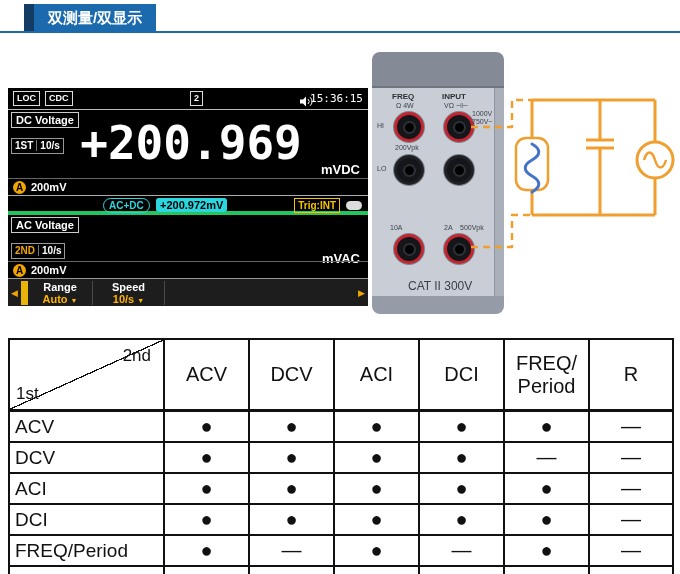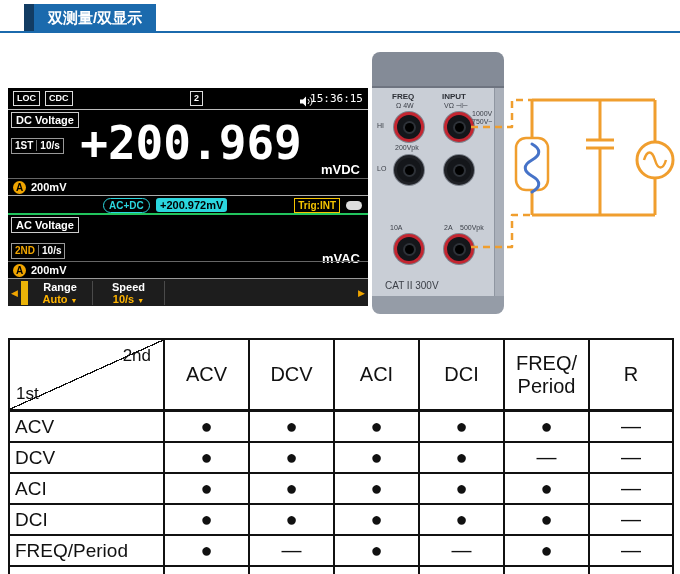--- a/index.html
+++ b/index.html
@@ -38,21 +38,21 @@
   .ch2 .bigval { top:-2px; font-size:40px; line-height:48px; }
   .unit { position:absolute; right:8px; font-size:13px; font-weight:bold; color:#fff; }
   .ch1 .unit { top:52px;text-align:right; } .ch2 .unit { top:36px; }
   .rangerow { position:absolute; left:0; bottom:0; width:100%; height:17px; border-top:1px solid #666;
               display:flex; align-items:center; gap:5px; padding-left:5px; }
   .acircle { width:13px; height:13px; border-radius:50%; background:#f0a500; color:#000; font-size:10px;
              font-weight:bold; display:flex; align-items:center; justify-content:center; }
   .rng { font-size:11px; font-weight:bold; color:#fff; }
 
   .infobar { position:absolute; left:0; top:107px; width:100%; height:20px; border-top:1px solid #aaa;
-             border-bottom:2px solid #22c55e; }
+             border-bottom:4px solid #22c55e; }
   .modepill { position:absolute; left:95px; top:2px; border:1px solid #2bd6de; color:#2bd6de; border-radius:8px;
               font-size:10px; font-weight:bold; padding:0 5px; line-height:13px; }
   .valpill { position:absolute; left:148px; top:2px; background:#2bd6de; color:#000; border-radius:3px;
              font-size:11px; font-weight:bold; padding:0 4px; line-height:14px; }
   .trigbox { position:absolute; right:28px; top:2px; border:1px solid #f5c400; color:#f5c400; font-size:10px;
              font-weight:bold; padding:0 3px; line-height:13px; }
   .whitepill { position:absolute; right:6px; top:5px; width:16px; height:9px; background:#ddd; border-radius:5px; }
 
   .menubar { position:absolute; left:0; top:190px; width:100%; height:28px; background:#1d1d1d;
              border-top:1px solid #999; }
@@ -191,21 +191,21 @@
     <span class="ptiny" style="left:5px; top:113px;">LO</span>
     <div class="jack black" style="left:25px; top:106px;"></div>
     <div class="jack black" style="left:75px; top:106px;"></div>
 
     <span class="ptiny" style="left:18px; top:172px;">10A</span>
     <span class="ptiny" style="left:72px; top:172px;">2A</span>
     <span class="ptiny" style="left:88px; top:172px;">500Vpk</span>
     <div class="jack red" style="left:25px; top:185px;"></div>
     <div class="jack red" style="left:75px; top:185px;"></div>
 
-    <span class="ptiny" style="left:13px; top:230px; font-size:10px;">CAT II  300V</span>
+    <span class="ptiny" style="left:36px; top:230px; font-size:12px;">CAT II  300V</span>
   </div>
 
   <svg class="circuit" width="225" height="200" viewBox="0 0 225 200">
 
     <path d="M16,57 H57 V30 H77" fill="none" stroke="#f09e2e" stroke-width="2.5" stroke-dasharray="7 5" stroke-linejoin="round"></path>
     <path d="M16,177 H57 V145 H77" fill="none" stroke="#f09e2e" stroke-width="2.5" stroke-dasharray="7 5" stroke-linejoin="round"></path>
 
     <path d="M77,30 H200" fill="none" stroke="#f09e2e" stroke-width="3"></path>
     <path d="M77,145 H200" fill="none" stroke="#f09e2e" stroke-width="3"></path>
 

